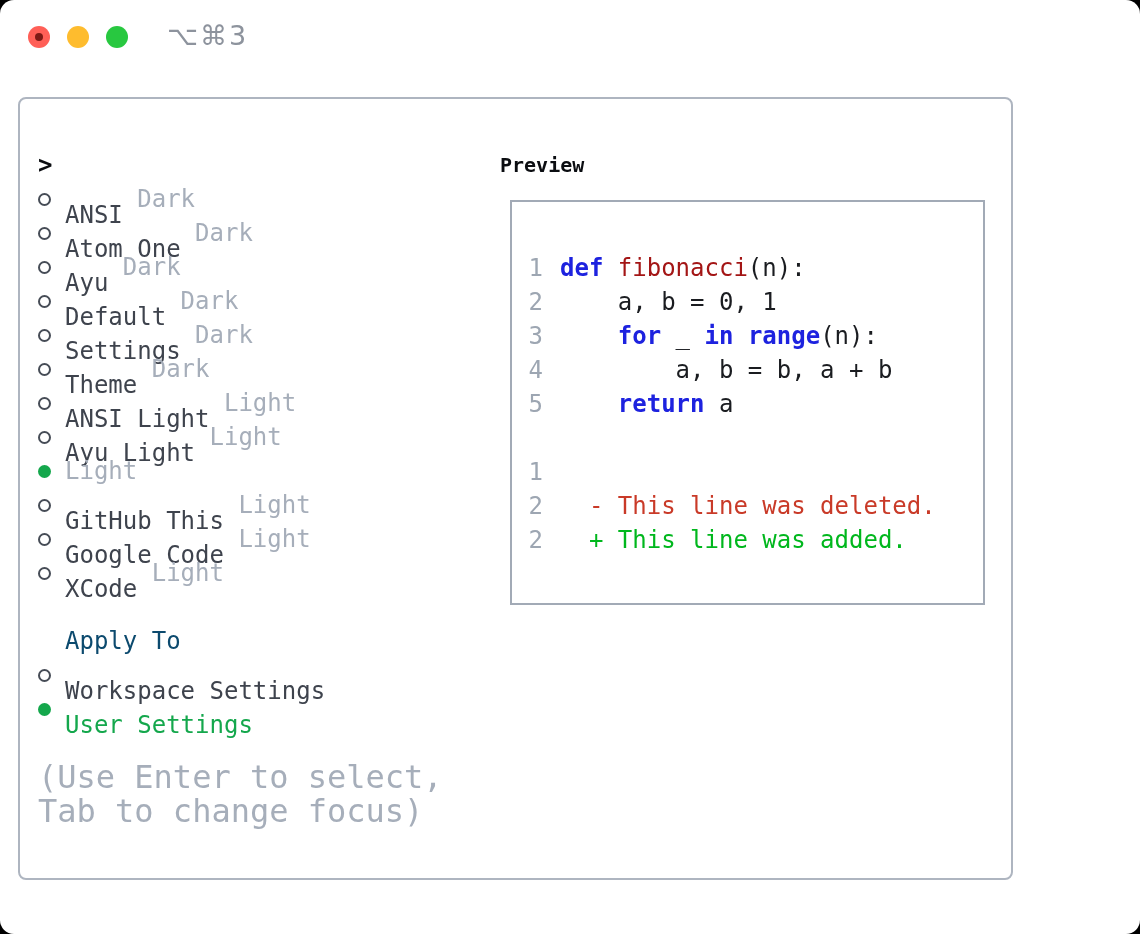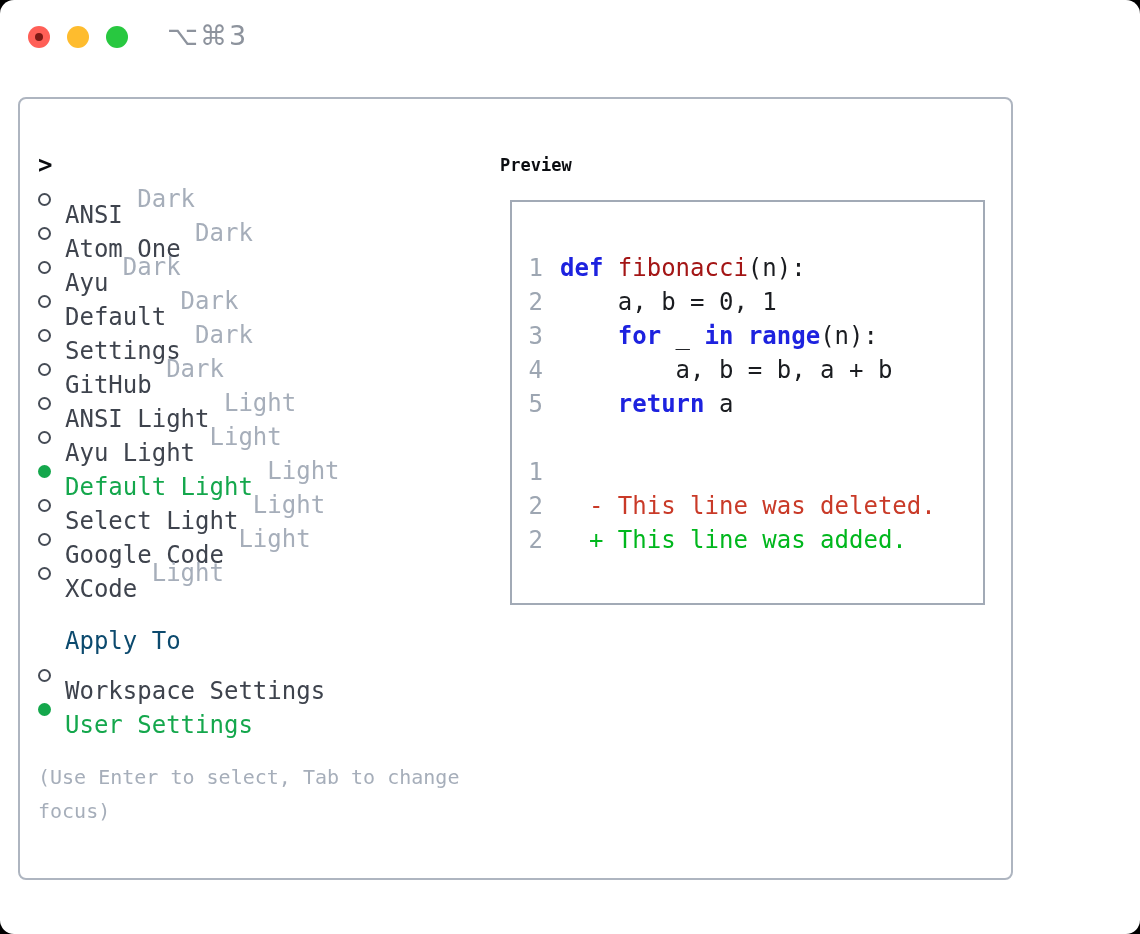--- a/index.html
+++ b/index.html
@@ -28,25 +28,25 @@
   .row{display:flex;align-items:center;height:34px;white-space:pre;}
   .mcol{width:27px;flex:none;display:flex;align-items:center;}
   .hmark{font-weight:bold;color:#0b0d11;}
   .htext{font-weight:bold;color:#0b0d11;}
   .circle{width:13px;height:13px;box-sizing:border-box;border:2px solid #464c56;border-radius:50%;}
   .circle.filled{border:none;background:var(--c-selection_green,#14a74c);}
   .name{color:#3e434d;margin-top:31px;}
   .name.sel{color:var(--c-selection_green,#14a74c);}
   .tag{color:var(--c-muted_gray,#a6aeba);}
   .apply-heading{color:#0c4a6e;}
-  .help{margin-top:34px;width:440px;font-size:20px;line-height:34px;color:var(--c-muted_gray,#a6aeba);}
+  .help{margin-top:34px;width:440px;font-size:32px;line-height:34px;color:var(--c-muted_gray,#a6aeba);}
 
   
   .preview-heading{position:absolute;left:500px;top:148px;height:34px;display:flex;align-items:center;
-        font-size:17px;font-weight:bold;color:#0b0d11;}
+        font-size:20px;font-weight:bold;color:#0b0d11;}
   .preview-box{position:absolute;left:510px;top:200px;width:475px;height:405px;box-sizing:border-box;
         border:2px solid #a2aab6;background:#fff;padding:49px 0 0 13px;overflow:hidden;}
   .pline{display:flex;height:34px;align-items:center;font-size:24px;}
   .lnum{width:18px;flex:none;text-align:right;margin-right:17px;color:var(--c-line_number_gray,#9da6b2);}
   .ptext{white-space:pre;}
   .tok-keyword{color:var(--c-keyword,#1d22df);font-weight:bold;}
   .tok-function{color:var(--c-function,#a31515);}
   .tok-plain{color:var(--c-plain,#1a1c20);}
   .tok-context{color:var(--c-context,#8e959d);}
   .tok-deleted{color:var(--c-deleted,#c93a28);}
@@ -72,25 +72,25 @@
     <div class="left-col">
       <div class="row">
         <span class="mcol"><span class="hmark">&gt;</span></span>
       </div>
       <div id="theme-items">
           <div class="row"><span class="mcol"><span class="circle"></span></span><span class="name">ANSI </span><span class="tag">Dark</span></div>
           <div class="row"><span class="mcol"><span class="circle"></span></span><span class="name">Atom One </span><span class="tag">Dark</span></div>
           <div class="row"><span class="mcol"><span class="circle"></span></span><span class="name">Ayu </span><span class="tag">Dark</span></div>
           <div class="row"><span class="mcol"><span class="circle"></span></span><span class="name">Default </span><span class="tag">Dark</span></div>
           <div class="row"><span class="mcol"><span class="circle"></span></span><span class="name">Settings </span><span class="tag">Dark</span></div>
-          <div class="row"><span class="mcol"><span class="circle"></span></span><span class="name">GitHub </span><span class="tag">Dark</span></div>
+          <div class="row"><span class="mcol"><span class="circle"></span></span><span class="name">Theme </span><span class="tag">Dark</span></div>
           <div class="row"><span class="mcol"><span class="circle"></span></span><span class="name">ANSI Light </span><span class="tag">Light</span></div>
           <div class="row"><span class="mcol"><span class="circle"></span></span><span class="name">Ayu Light </span><span class="tag">Light</span></div>
-          <div class="row"><span class="mcol"><span class="circle filled"></span></span><span class="name sel">Default Light </span><span class="tag">Light</span></div>
-          <div class="row"><span class="mcol"><span class="circle"></span></span><span class="name">Select Light </span><span class="tag">Light</span></div>
+          <div class="row"><span class="mcol"><span class="circle filled"></span></span><span class="tag">Light</span></div>
+          <div class="row"><span class="mcol"><span class="circle"></span></span><span class="name">GitHub This </span><span class="tag">Light</span></div>
           <div class="row"><span class="mcol"><span class="circle"></span></span><span class="name">Google Code </span><span class="tag">Light</span></div>
           <div class="row"><span class="mcol"><span class="circle"></span></span><span class="name">XCode </span><span class="tag">Light</span></div>
         </div>
       <div class="row"></div>
       <div class="row">
         <span class="mcol"></span>
         <span class="apply-heading">Apply To</span>
       </div>
       <div id="apply-items">
           <div class="row"><span class="mcol"><span class="circle"></span></span><span class="name">Workspace Settings</span></div>

